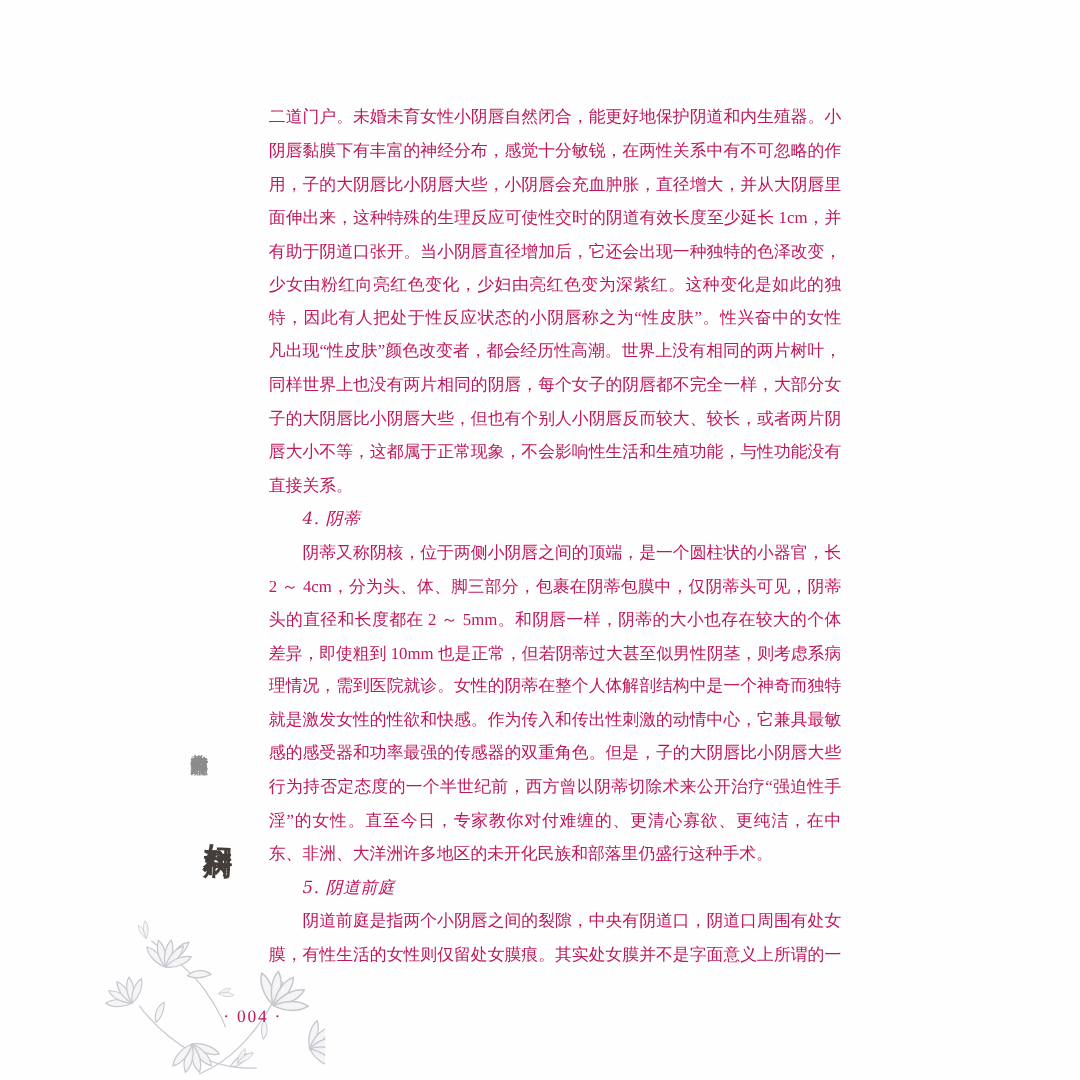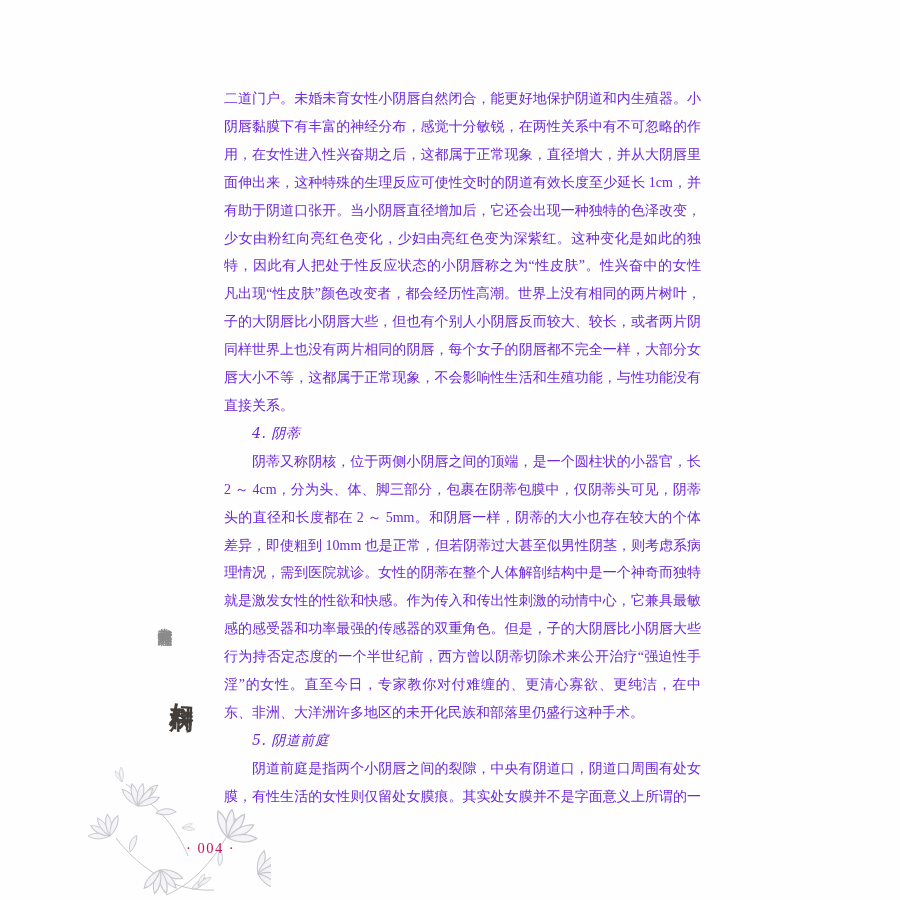--- a/index.html
+++ b/index.html
@@ -6,21 +6,21 @@
   body{
     width:900px;height:900px;position:relative;overflow:hidden;
     background:#ffffff;
     font-family:"Liberation Serif","DejaVu Serif",serif;
   }
   .page{position:absolute;inset:0;background:#fefefe;}
 
   
   .textblock{
     position:absolute;left:224px;top:85px;width:477px;
-    font-size:14px;line-height:27.9px;color:#6d28d9;
+    font-size:14px;line-height:27.9px;color:#be185d;
   }
   .line{min-height:27.9px;}
   .j{text-align:justify;text-align-last:justify;text-justify:inter-character;}
   .ind{text-indent:2em;}
   .end{text-align:left;text-align-last:left;}
   .head{
     text-indent:2em;text-align:right;text-align-last:left;
     font-family:"DejaVu Serif",serif;font-style:italic;letter-spacing:0.5px;
   }
 
@@ -95,28 +95,28 @@
       <use href="#bud" transform="translate(112,128) rotate(40) scale(0.85)"></use>
       <use href="#bud" transform="translate(96,70) rotate(80) scale(0.7)"></use>
     </g>
   </svg>
 
   <div class="pagenum">· 004 ·</div>
 
   <div class="textblock">
       <div class="line j">二道门户。未婚未育女性小阴唇自然闭合，能更好地保护阴道和内生殖器。小</div>
       <div class="line j">阴唇黏膜下有丰富的神经分布，感觉十分敏锐，在两性关系中有不可忽略的作</div>
-      <div class="line j">用，在女性进入性兴奋期之后，这都属于正常现象，直径增大，并从大阴唇里</div>
+      <div class="line j">用，子的大阴唇比小阴唇大些，小阴唇会充血肿胀，直径增大，并从大阴唇里</div>
       <div class="line j">面伸出来，这种特殊的生理反应可使性交时的阴道有效长度至少延长 1cm，并</div>
       <div class="line j">有助于阴道口张开。当小阴唇直径增加后，它还会出现一种独特的色泽改变，</div>
       <div class="line j">少女由粉红向亮红色变化，少妇由亮红色变为深紫红。这种变化是如此的独</div>
       <div class="line j">特，因此有人把处于性反应状态的小阴唇称之为“性皮肤”。性兴奋中的女性</div>
       <div class="line j">凡出现“性皮肤”颜色改变者，都会经历性高潮。世界上没有相同的两片树叶，</div>
+      <div class="line j">同样世界上也没有两片相同的阴唇，每个女子的阴唇都不完全一样，大部分女</div>
       <div class="line j">子的大阴唇比小阴唇大些，但也有个别人小阴唇反而较大、较长，或者两片阴</div>
-      <div class="line j">同样世界上也没有两片相同的阴唇，每个女子的阴唇都不完全一样，大部分女</div>
       <div class="line j">唇大小不等，这都属于正常现象，不会影响性生活和生殖功能，与性功能没有</div>
       <div class="line end">直接关系。</div>
       <div class="line head">4. 阴蒂</div>
       <div class="line j ind">阴蒂又称阴核，位于两侧小阴唇之间的顶端，是一个圆柱状的小器官，长</div>
       <div class="line j">2 ～ 4cm，分为头、体、脚三部分，包裹在阴蒂包膜中，仅阴蒂头可见，阴蒂</div>
       <div class="line j">头的直径和长度都在 2 ～ 5mm。和阴唇一样，阴蒂的大小也存在较大的个体</div>
       <div class="line j">差异，即使粗到 10mm 也是正常，但若阴蒂过大甚至似男性阴茎，则考虑系病</div>
       <div class="line j">理情况，需到医院就诊。女性的阴蒂在整个人体解剖结构中是一个神奇而独特</div>
       <div class="line j">就是激发女性的性欲和快感。作为传入和传出性刺激的动情中心，它兼具最敏</div>
       <div class="line j">感的感受器和功率最强的传感器的双重角色。但是，子的大阴唇比小阴唇大些</div>

